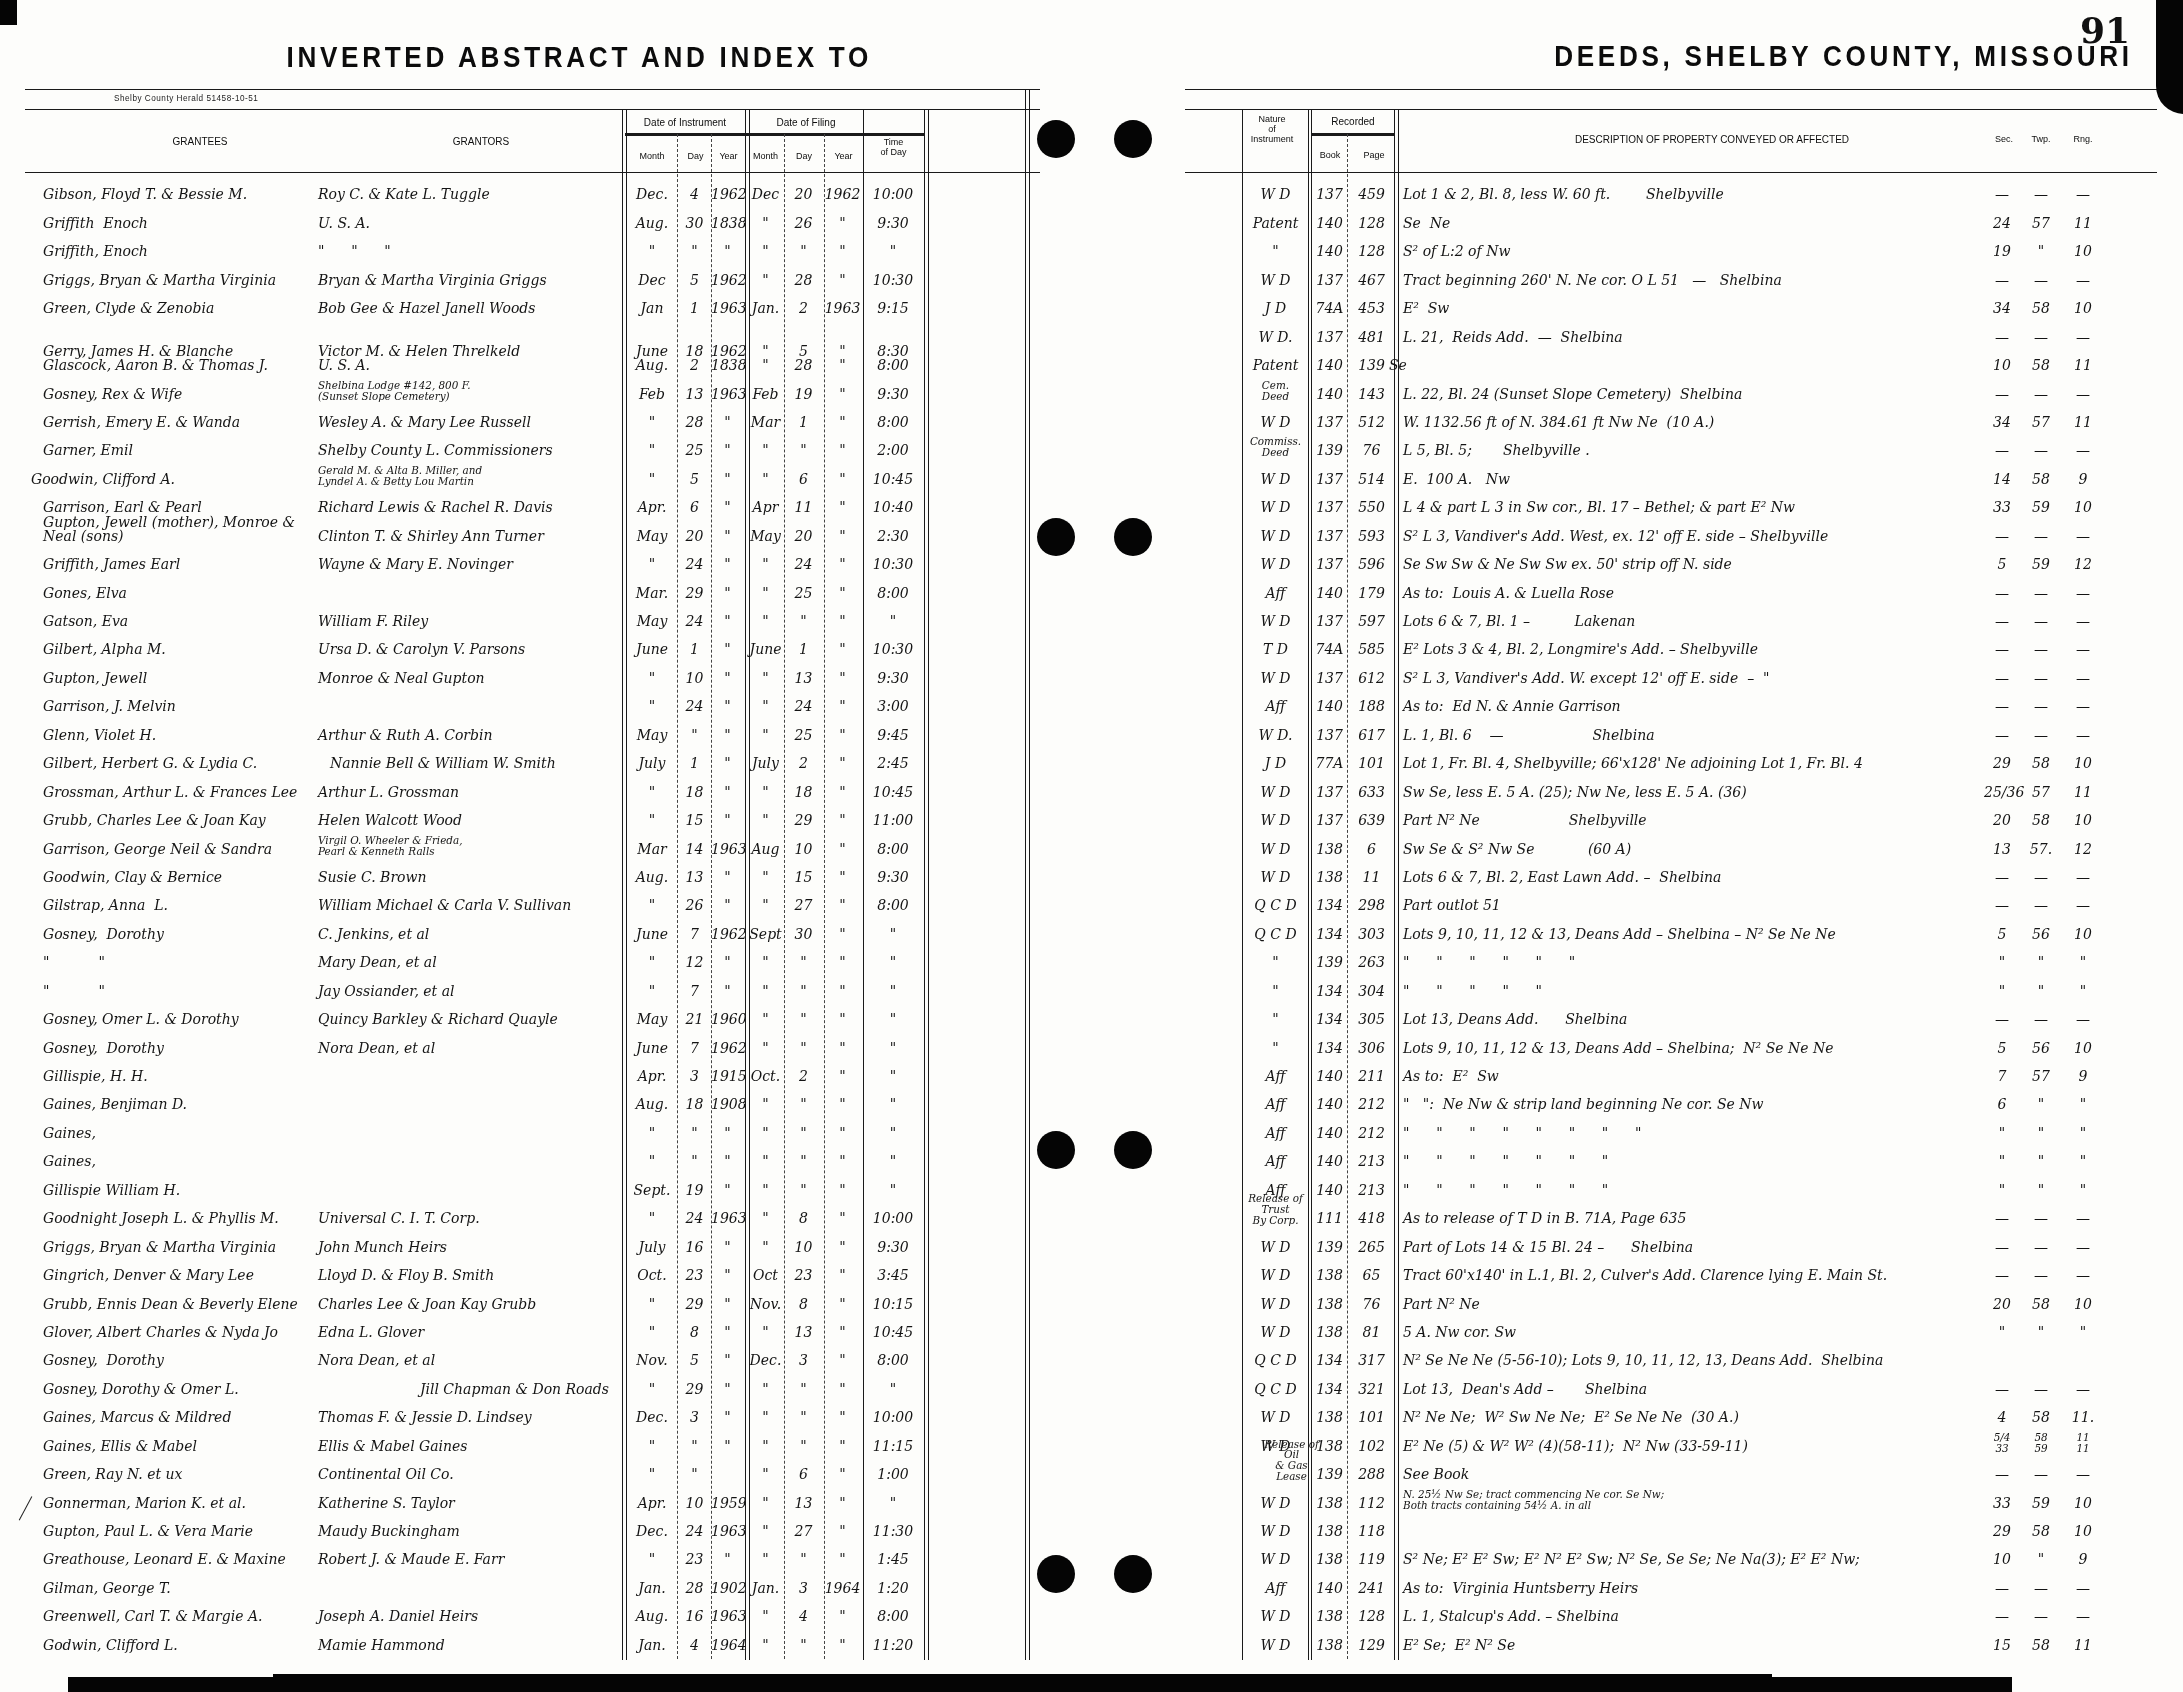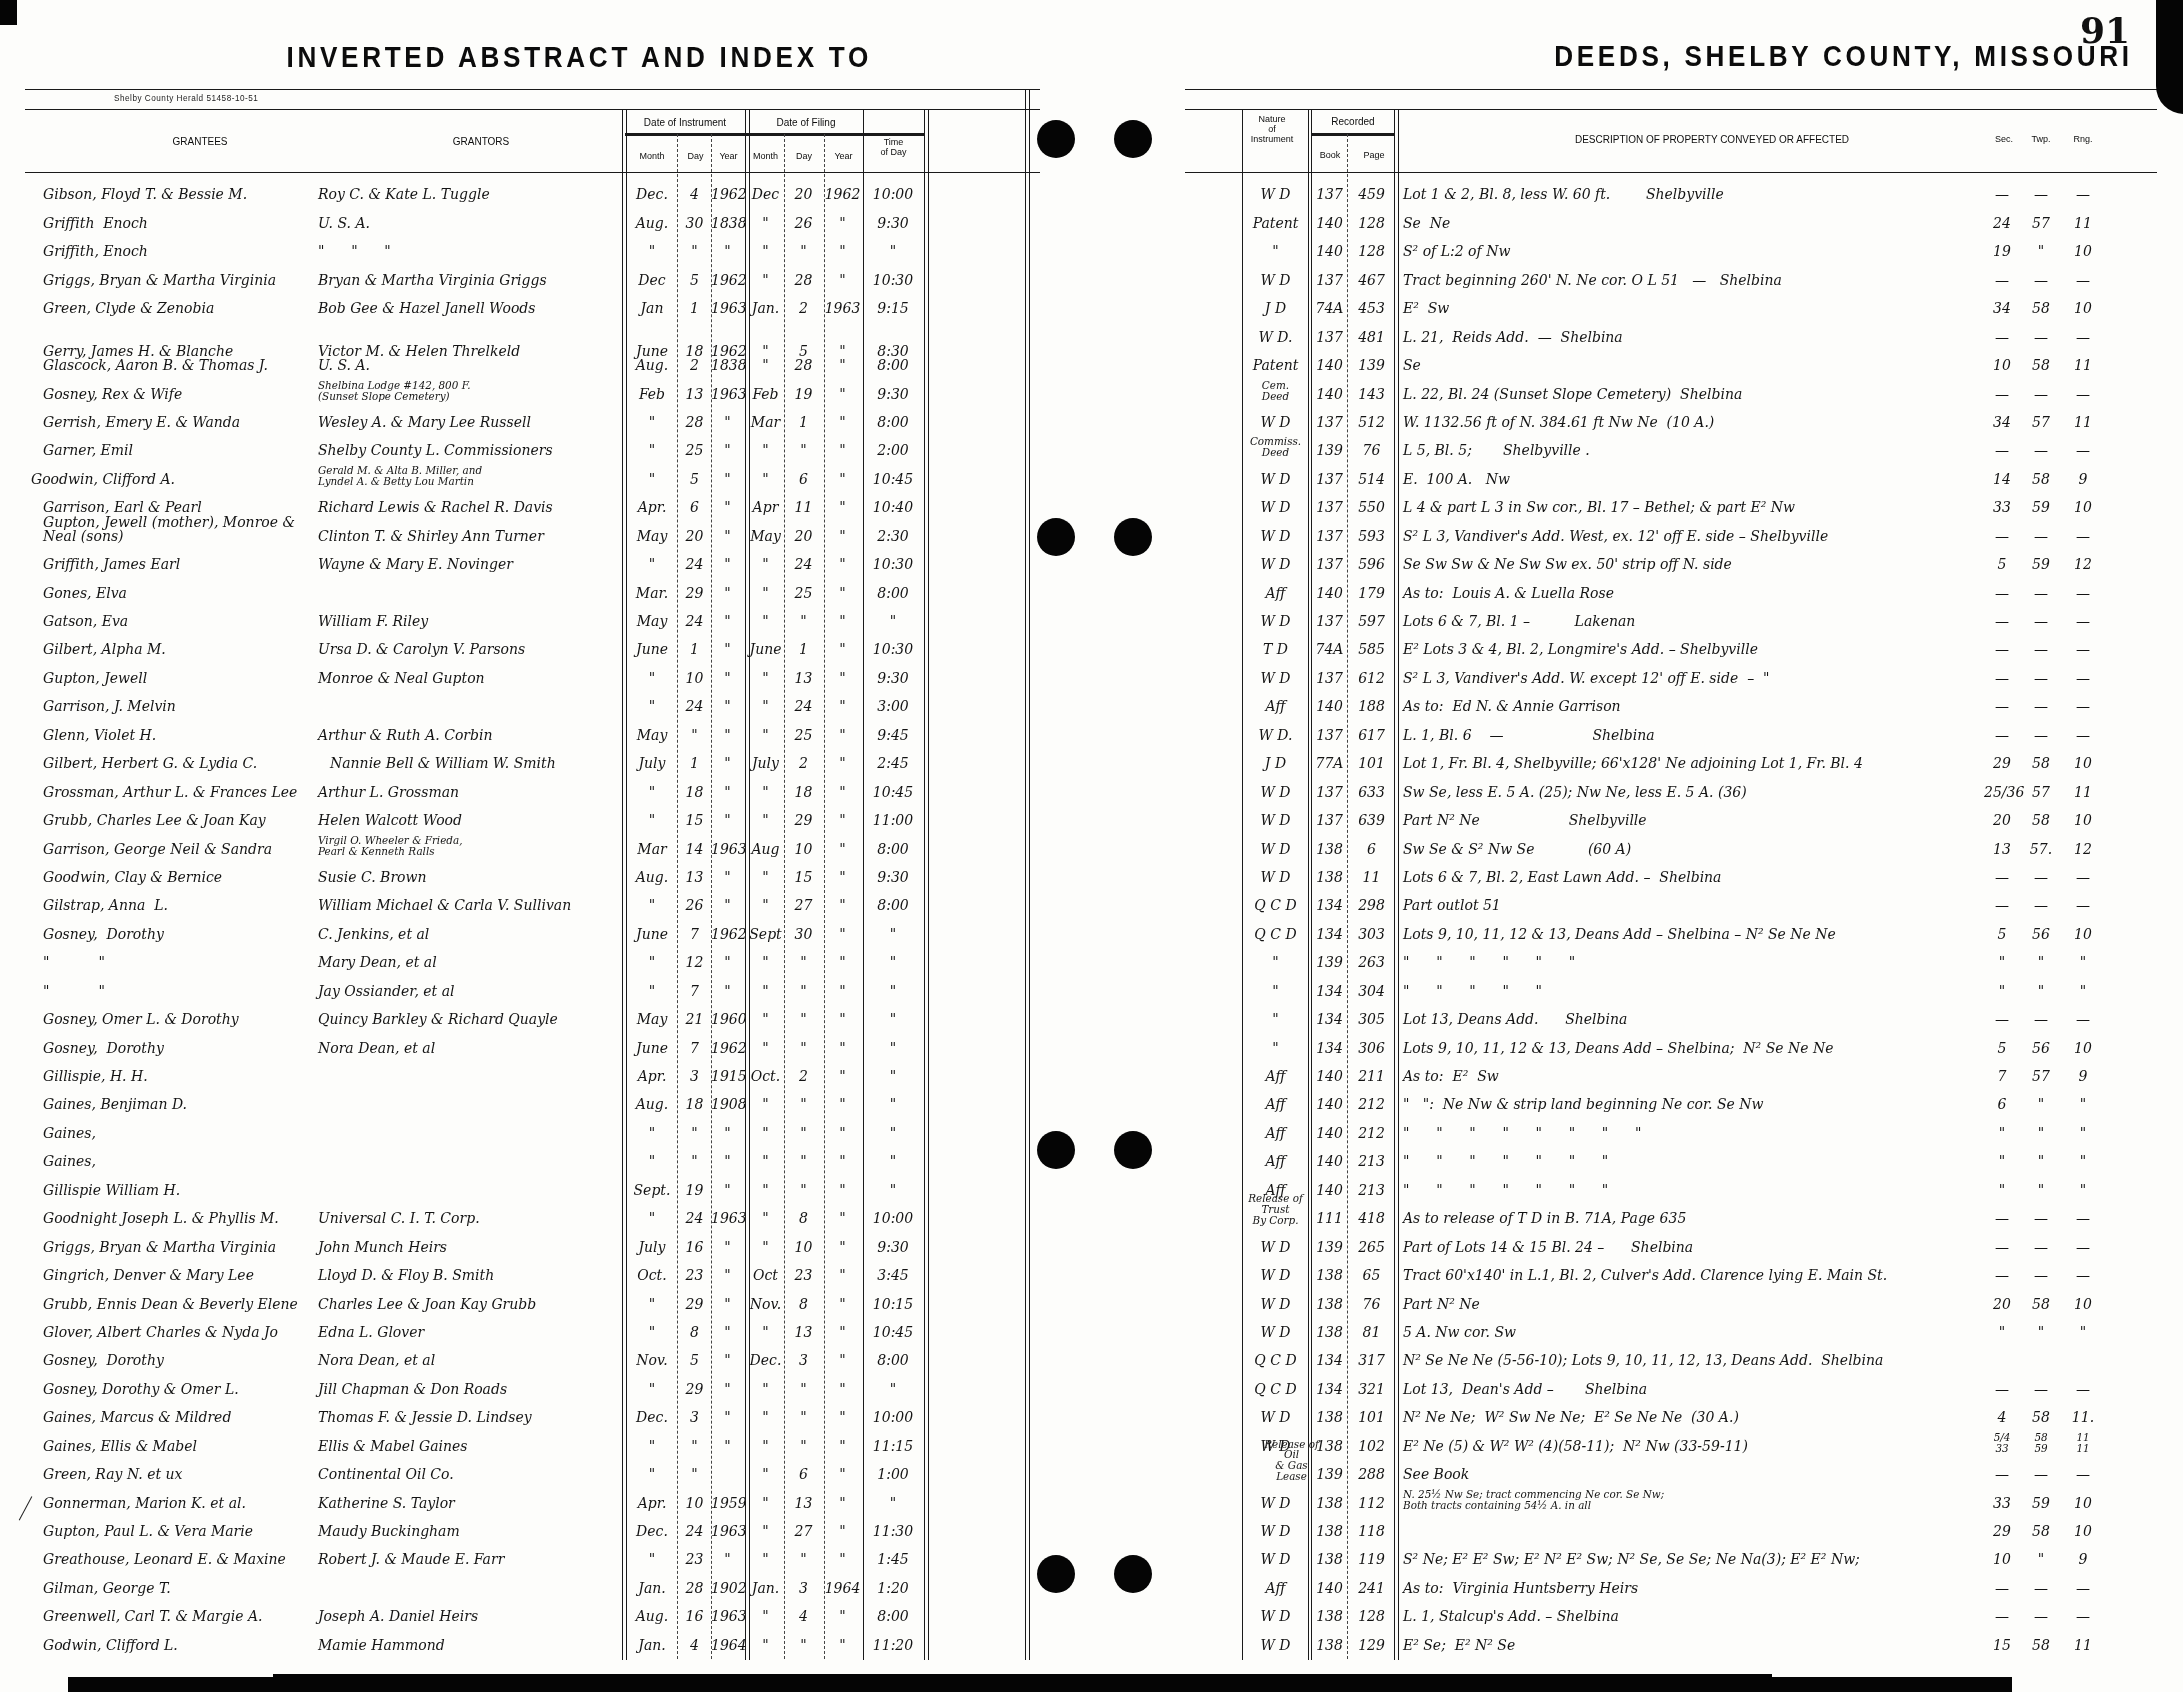--- a/index.html
+++ b/index.html
@@ -522,21 +522,21 @@
           <span class="cell hw c" style="left: 628px; width: 48px;">Nov.</span>
           <span class="cell hw c" style="left: 678px; width: 33px;">5</span>
           <span class="cell hw c" style="left: 711px; width: 33px;">"</span>
           <span class="cell hw c" style="left: 748px; width: 35px;">Dec.</span>
           <span class="cell hw c" style="left: 784px; width: 39px;">3</span>
           <span class="cell hw c" style="left: 824px; width: 37px;">"</span>
           <span class="cell hw c" style="left: 864px; width: 58px;">8:00</span>
         </div>
         <div class="row" style="left: 0px; top: 1369px; width: 1090px;">
           <span class="cell hw" style="left: 43px; width: 273px;">Gosney, Dorothy &amp; Omer L.</span>
-          <span class="cell hw" style="left: 318px; width: 291px;">Jill Chapman &amp; Don Roads</span>
+          <span class="cell hw" style="left: 318px; width: 291px; text-align: right;">Jill Chapman &amp; Don Roads</span>
           <span class="cell hw c" style="left: 628px; width: 48px;">"</span>
           <span class="cell hw c" style="left: 678px; width: 33px;">29</span>
           <span class="cell hw c" style="left: 711px; width: 33px;">"</span>
           <span class="cell hw c" style="left: 748px; width: 35px;">"</span>
           <span class="cell hw c" style="left: 784px; width: 39px;">"</span>
           <span class="cell hw c" style="left: 824px; width: 37px;">"</span>
           <span class="cell hw c" style="left: 864px; width: 58px;">"</span>
         </div>
         <div class="row" style="left: 0px; top: 1397px; width: 1090px;">
           <span class="cell hw" style="left: 43px; width: 273px;">Gaines, Marcus &amp; Mildred</span>
@@ -717,21 +717,21 @@
           <span class="cell hw c" style="left: 259px; width: 45px;">481</span>
           <span class="cell hw" style="left: 313px; width: 586px;">L. 21,  Reids Add.  —  Shelbina</span>
           <span class="cell hw c" style="left: 894px; width: 36px;">—</span>
           <span class="cell hw c" style="left: 932px; width: 38px;">—</span>
           <span class="cell hw c" style="left: 974px; width: 38px;">—</span>
         </div>
         <div class="row" style="left: 0px; top: 345px; width: 1090px;">
           <span class="cell hw c" style="left: 154px; width: 63px;">Patent</span>
           <span class="cell hw c" style="left: 222px; width: 35px;">140</span>
           <span class="cell hw c" style="left: 259px; width: 45px;">139</span>
-          <span class="cell hw" style="left: 313px; width: 586px;">Se</span>
+          <span class="cell hw" style="left: 299px; width: 586px;">Se</span>
           <span class="cell hw c" style="left: 894px; width: 36px;">10</span>
           <span class="cell hw c" style="left: 932px; width: 38px;">58</span>
           <span class="cell hw c" style="left: 974px; width: 38px;">11</span>
         </div>
         <div class="row" style="left: 0px; top: 374px; width: 1090px;">
           <span class="cell hw c multi" style="left: 154px; width: 63px;">Cem.
 Deed</span>
           <span class="cell hw c" style="left: 222px; width: 35px;">140</span>
           <span class="cell hw c" style="left: 259px; width: 45px;">143</span>
           <span class="cell hw" style="left: 313px; width: 586px;">L. 22, Bl. 24 (Sunset Slope Cemetery)  Shelbina</span>

